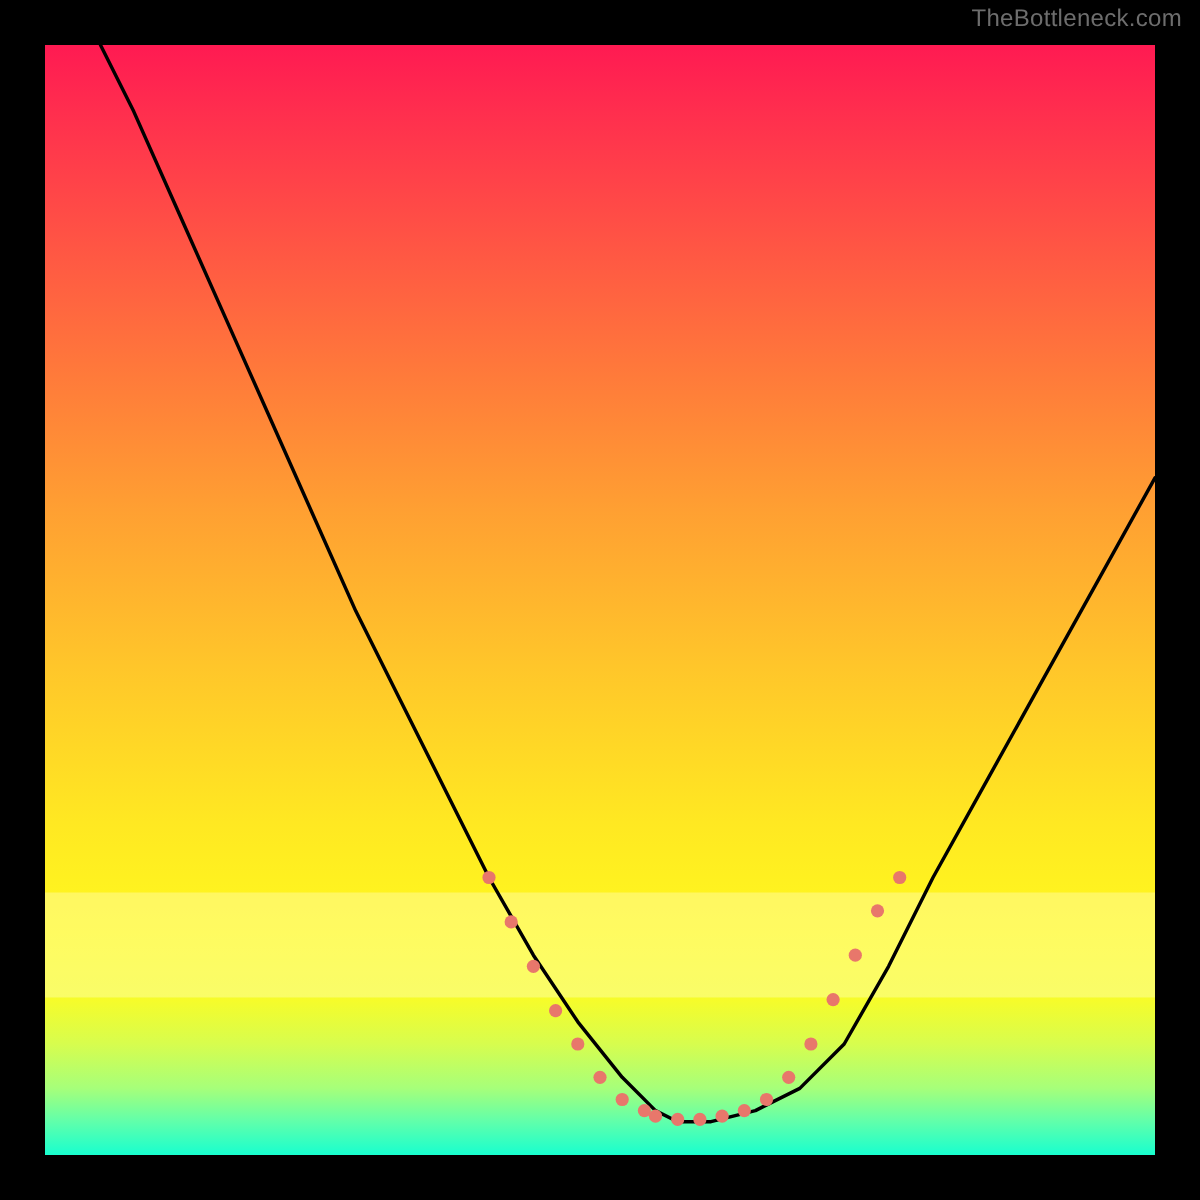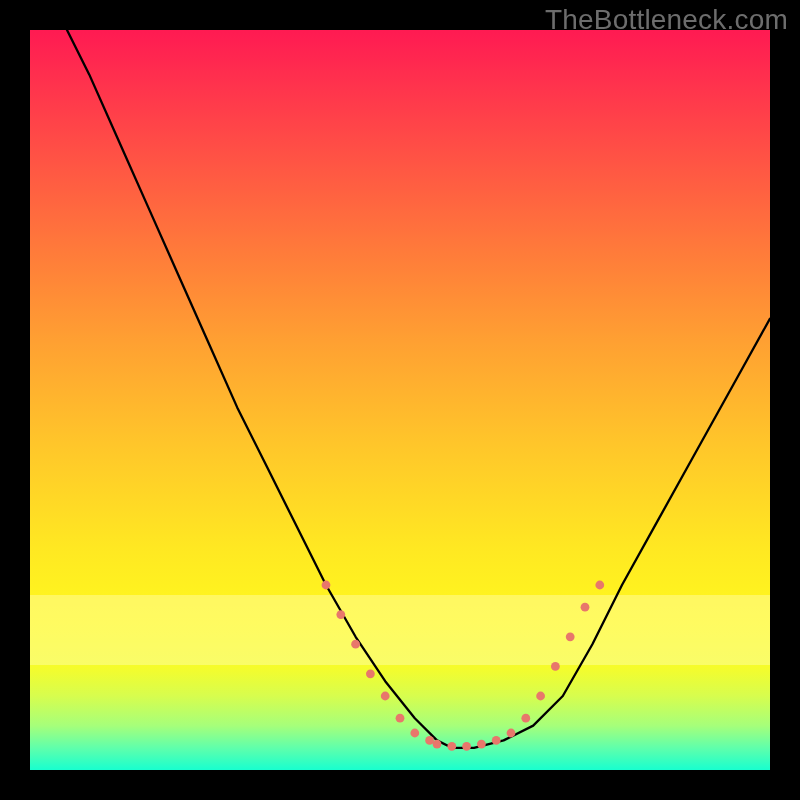--- a/index.html
+++ b/index.html
@@ -40,21 +40,21 @@
     right: 0;
     bottom: 105px;
     height: 70px;
     background: rgba(255, 255, 220, 0.35);
   }
   .watermark {
     position: absolute;
     top: 4px;
     right: 12px;
     color: #6d6d6d;
-    font-size: 28px;
+    font-size: 16px;
     font-weight: 500;
     letter-spacing: 0.2px;
     user-select: none;
   }
   svg.curve {
     position: absolute;
     left: 0;
     top: 0;
     width: 740px;
     height: 740px;

